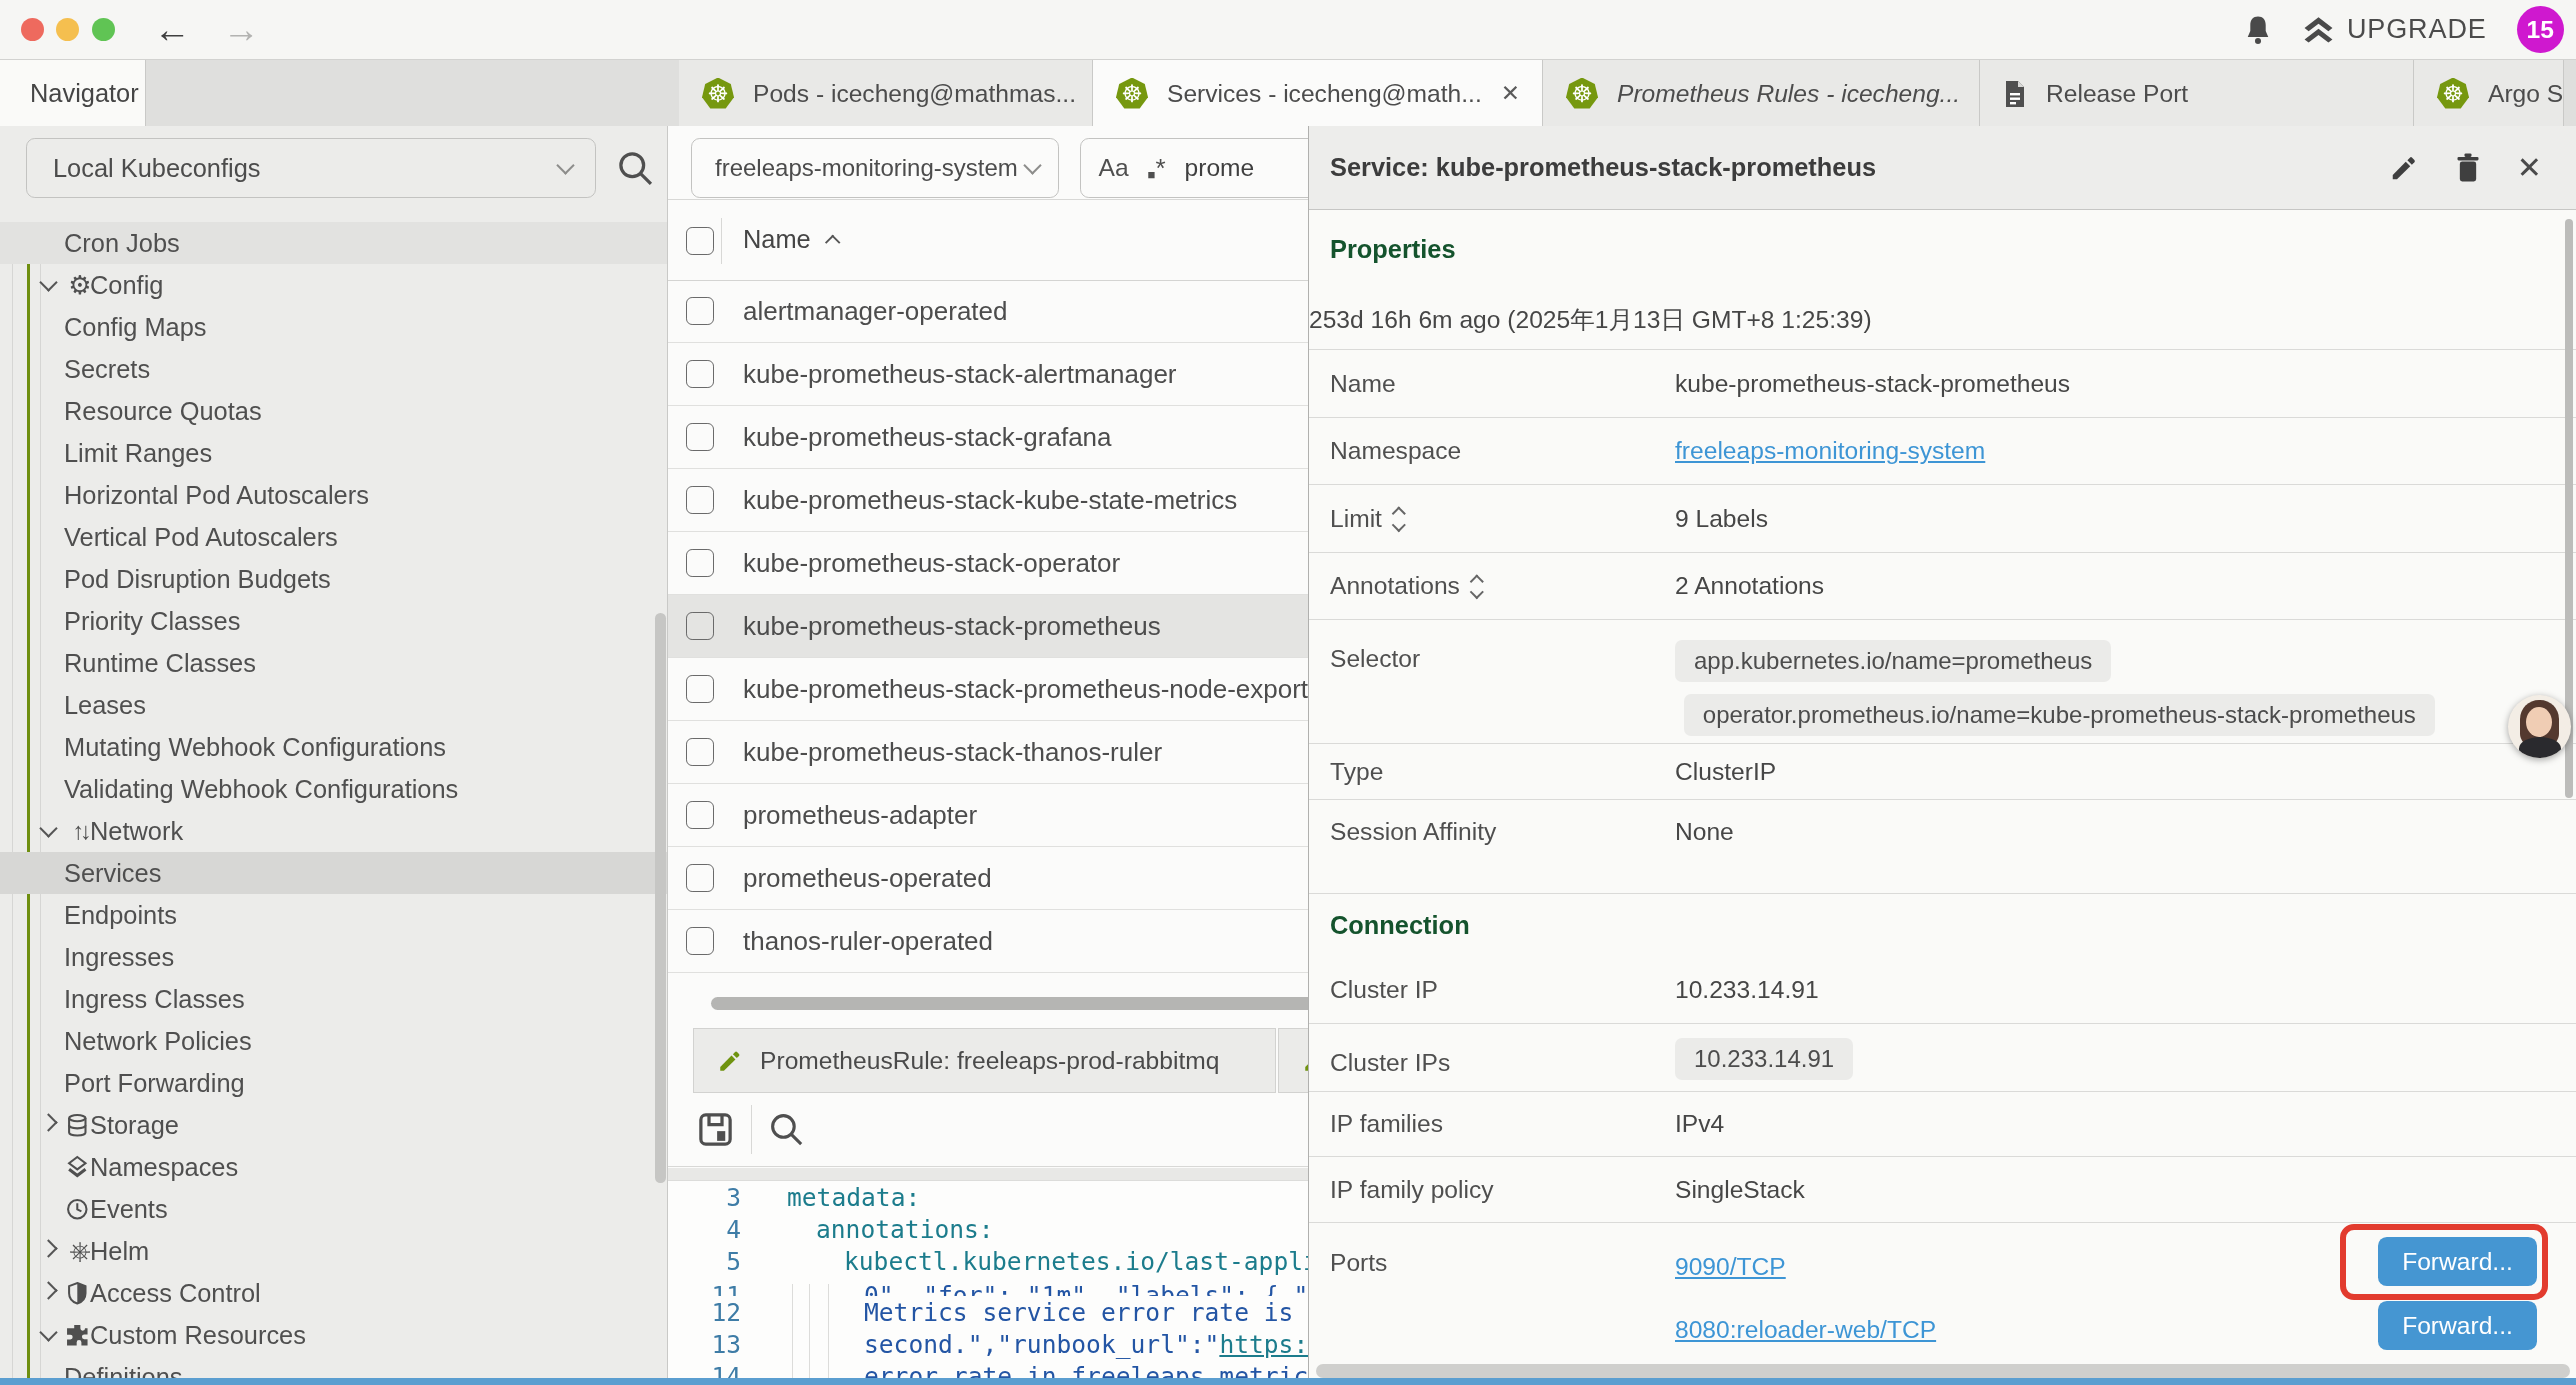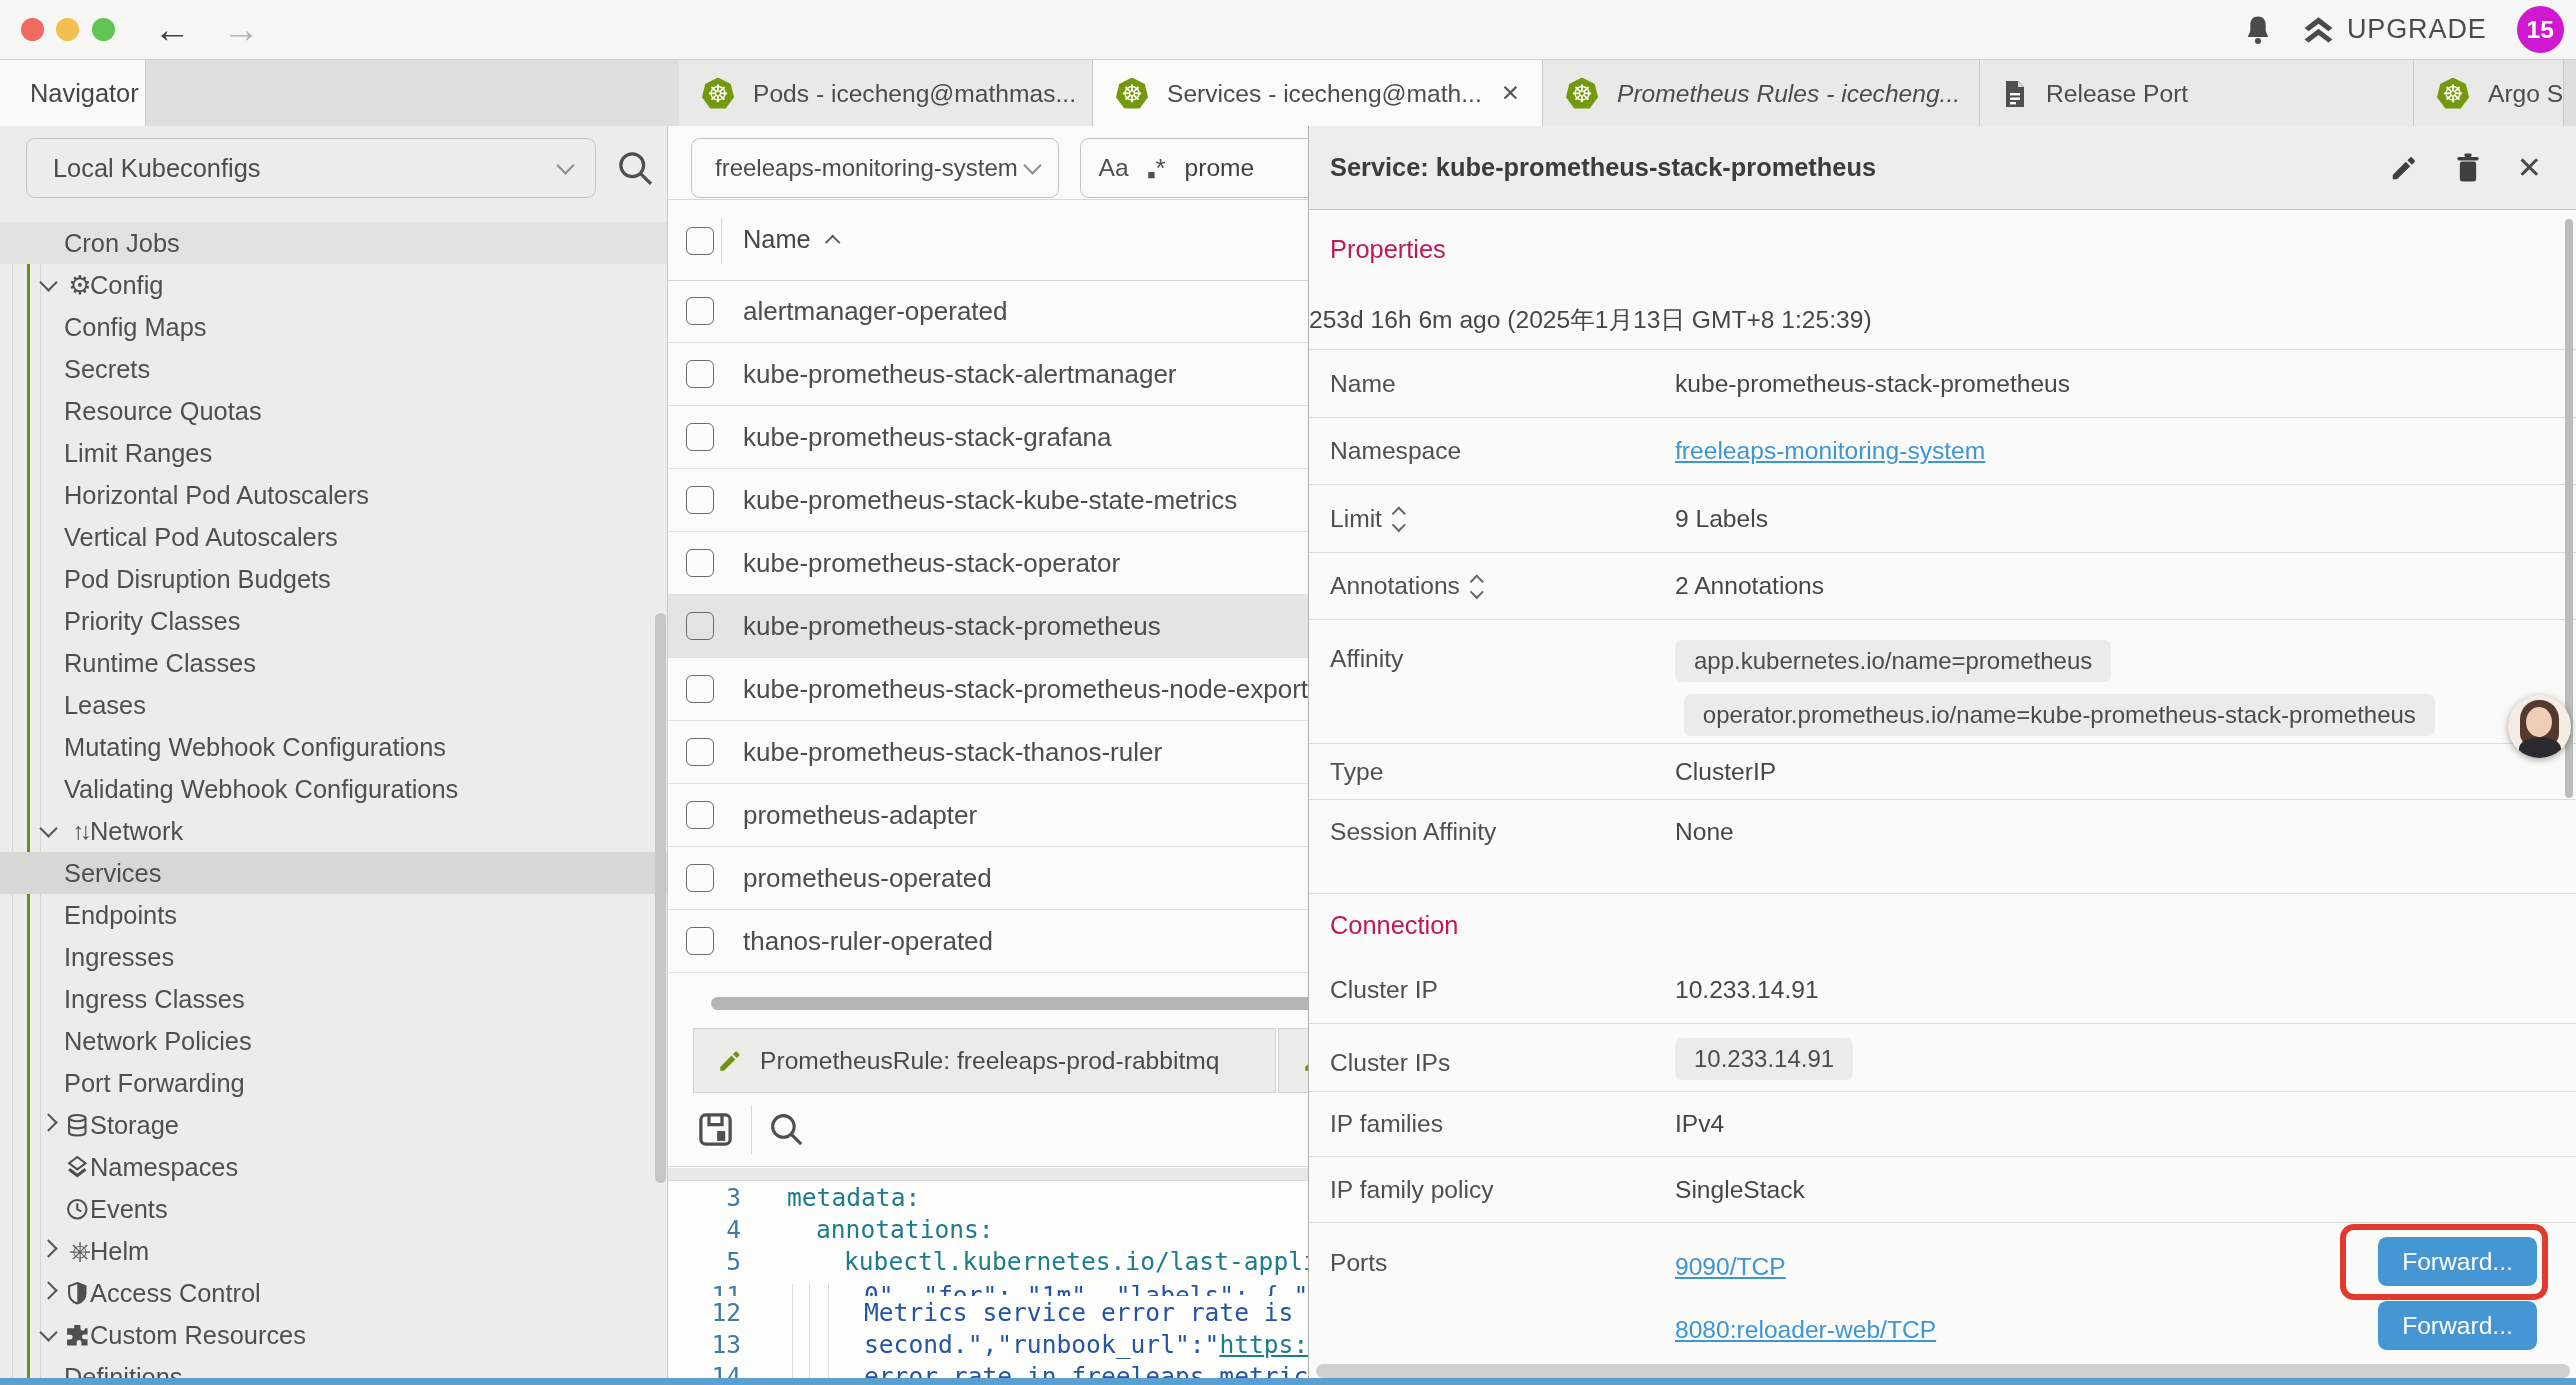--- a/index.html
+++ b/index.html
@@ -95,21 +95,21 @@
   .ccode.string{color:var(--codeblue);}
   .ccode .url{color:var(--teal);text-decoration:underline;}
 
   
   #drawer{left:1308px;top:126px;width:1268px;height:1259px;background:#fafaf8;border-left:1.8px solid #b0b0ae;overflow:hidden;}
   #drawer-header{position:absolute;left:0;top:0;width:1268px;height:84px;background:#ededeb;border-bottom:0.9px solid #c6c6c4;display:flex;align-items:center;}
   #drawer-title{font-size:25.4px;font-weight:bold;color:#3c3c3c;padding-left:21px;}
   #drawer-actions{margin-left:auto;display:flex;align-items:center;gap:35px;padding-right:35px;}
   #drawer-close{font-size:30px;color:#4a4a4a;line-height:1;}
   #drawer-body{position:absolute;left:0;top:84px;width:1268px;bottom:0;}
-  .sec-heading{display:flex;align-items:center;padding-left:21px;font-size:25.4px;font-weight:normal;color:#be185d;}
+  .sec-heading{display:flex;align-items:center;padding-left:21px;font-size:25.4px;font-weight:bold;color:#14532d;}
   .drow{display:flex;border-bottom:0.9px solid #dadad8;position:relative;}
   .drow.noline{border-bottom:none;}
   .dlabel{width:366px;flex:0 0 366px;padding-left:21px;font-size:24.6px;color:#4f4f4f;display:flex;align-items:center;gap:12.3px;}
   .dvalue{font-size:24.6px;color:#464646;display:flex;align-items:center;}
   .drow.top .dlabel,.drow.top .dvalue{align-items:flex-start;}
   .link{color:var(--link);text-decoration:underline;}
   .chip{background:#ebebe9;border-radius:7px;padding:7px 19px;font-size:24px;color:#4c4c4c;width:max-content;}
   .sorter{display:inline-flex;flex-direction:column;gap:4.4px;margin-top:1.8px;}
   .sorter i{display:block;width:9.6px;height:9.6px;border-right:2.2px solid #666;border-bottom:2.2px solid #666;}
   .sorter i.up{transform:rotate(-135deg);}
@@ -534,21 +534,21 @@
             <i class="up"></i>
             <i class="down"></i>
           </span>
         </span>
         <span class="dvalue">
           <span>2 Annotations</span>
         </span>
       </div>
       <div class="drow top" style="min-height: 124px;">
         <span class="dlabel" style="padding-top: 24.6px;">
-          <span>Affinity</span>
+          <span>Selector</span>
         </span>
         <span class="dvalue" style="flex-direction: column; align-items: flex-start; padding-top: 12.3px;">
           <span class="chip" style="margin-top: 8px;">app.kubernetes.io/name=prometheus</span>
           <span class="chip" style="margin-top: 11.4px; margin-left: 8.8px;">operator.prometheus.io/name=kube-prometheus-stack-prometheus</span>
         </span>
       </div>
       <div class="drow" style="min-height: 56px;">
         <span class="dlabel">
           <span>Type</span>
         </span>

